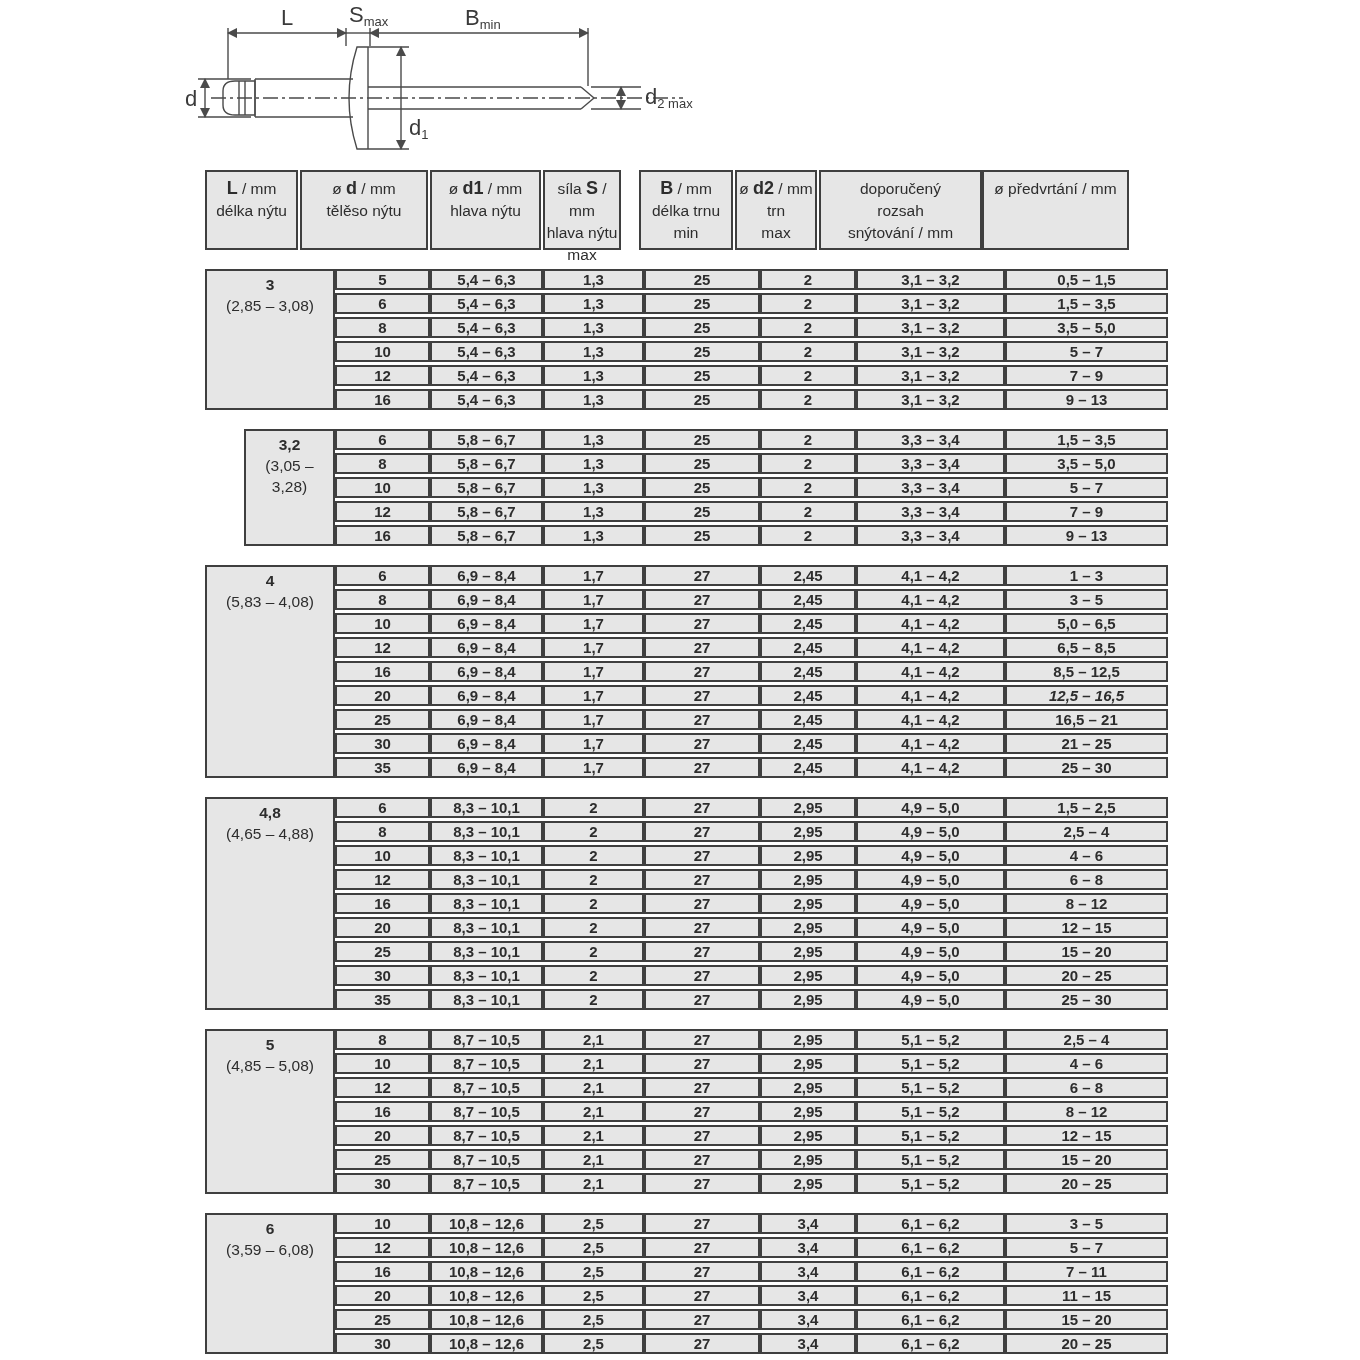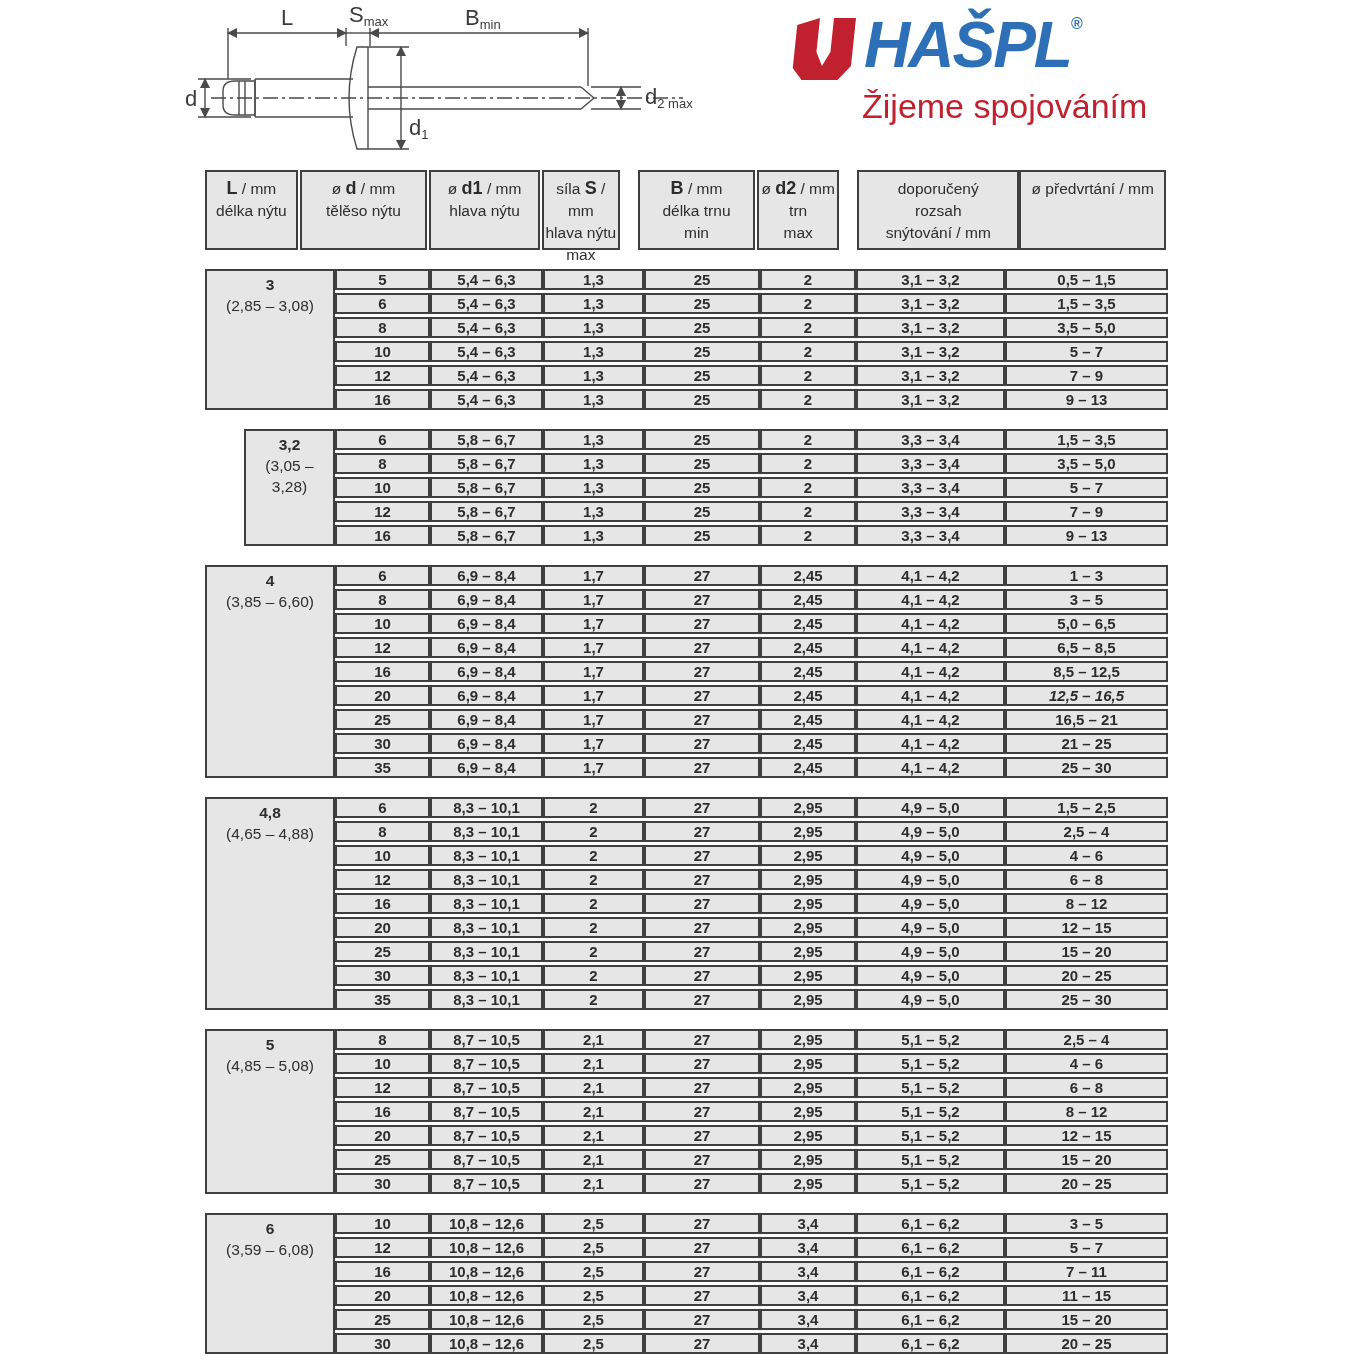--- a/index.html
+++ b/index.html
@@ -90,58 +90,46 @@
       <line x1="438" y1="87" x2="438" y2="109" marker-start="url(#ar)" marker-end="url(#ar)"></line>
     </g>
     <text x="98" y="25" font-size="22">L</text>
     <text x="166" y="22" font-size="22"><tspan>S</tspan><tspan dy="4" font-size="13">max</tspan></text>
     <text x="282" y="25" font-size="22"><tspan>B</tspan><tspan dy="4" font-size="13">min</tspan></text>
     <text x="2" y="106" font-size="22">d</text>
     <text x="226" y="135" font-size="22"><tspan>d</tspan><tspan dy="4" font-size="13">1</tspan></text>
     <text x="462" y="104" font-size="22"><tspan>d</tspan><tspan dy="4" font-size="13">2 max</tspan></text>
   </svg>
 
-  <div class="logo">
-    <div class="logo-row">
-      <svg class="logo-mark" width="68" height="62" viewBox="0 0 68 62">
-        <g transform="skewX(-6) translate(6,0)">
-          <path d="M2,7 L24,0 L24,34 L31,48 L38,34 L38,0 L60,0 L60,48 L48,62 L12,62 L2,50 Z" fill="#c1202e"></path>
-        </g>
-      </svg>
-      <span class="brand">HAŠPL</span>
-      <span class="reg">®</span>
-    </div>
-    <div class="tagline">Žijeme spojováním</div>
-  </div>
 
   <div class="tablewrap">
     <div id="thead" class="thead">
         <div class="th" style="width: 93px; margin-right: 2px;">
           <div class="l1"><span></span><span class="hb">L</span><span> / mm</span></div>
           <div class="line">délka nýtu</div>
         </div>
         <div class="th" style="width: 128px; margin-right: 2px;">
           <div class="l1"><span>ø </span><span class="hb">d</span><span> / mm</span></div>
           <div class="line">tělěso nýtu</div>
         </div>
         <div class="th" style="width: 111px; margin-right: 2px;">
           <div class="l1"><span>ø </span><span class="hb">d1</span><span> / mm</span></div>
           <div class="line">hlava nýtu</div>
         </div>
         <div class="th" style="width: 78px; margin-right: 18px;">
           <div class="l1"><span>síla </span><span class="hb">S</span><span> / mm</span></div>
           <div class="line">hlava nýtu</div>
           <div class="line">max</div>
         </div>
-        <div class="th" style="width: 118px; margin-right: 2px;">
+        <div class="th" style="width: 94px; margin-right: 2px;">
           <div class="l1"><span></span><span class="hb">B</span><span> / mm</span></div>
           <div class="line">délka trnu</div>
           <div class="line">min</div>
         </div>
-        <div class="th" style="width: 82px; margin-right: 18px;">
+        <div class="th" style="width: 82px; margin-right: 2px;">
           <div class="l1"><span>ø </span><span class="hb">d2</span><span> / mm</span></div>
           <div class="line">trn</div>
           <div class="line">max</div>
         </div>
         <div class="th" style="width: 163px;">
           <div class="l1"><span>doporučený</span><span class="hb"></span><span></span></div>
           <div class="line">rozsah</div>
           <div class="line">snýtování / mm</div>
         </div>
         <div class="th" style="width: 147px; margin-right: 2px;">
@@ -260,21 +248,21 @@
               <div class="cell" style="width: 116px;">25</div>
               <div class="cell" style="width: 96px;">2</div>
               <div class="cell" style="width: 149px;">3,3 – 3,4</div>
               <div class="cell" style="width: 163px;">9 – 13</div>
             </div>
           </div>
         </div>
         <div class="group">
           <div class="glabel" style="width: 130px;">
             <div class="gd">4</div>
-            <div class="gr">(3,85 – 6,60)</div>
+            <div class="gr">(5,83 – 4,08)</div>
           </div>
           <div class="rows">
             <div class="row">
               <div class="cell" style="width: 95px;">6</div>
               <div class="cell" style="width: 113px;">6,9 – 8,4</div>
               <div class="cell" style="width: 101px;">1,7</div>
               <div class="cell" style="width: 116px;">27</div>
               <div class="cell" style="width: 96px;">2,45</div>
               <div class="cell" style="width: 149px;">4,1 – 4,2</div>
               <div class="cell" style="width: 163px;">1 – 3</div>

